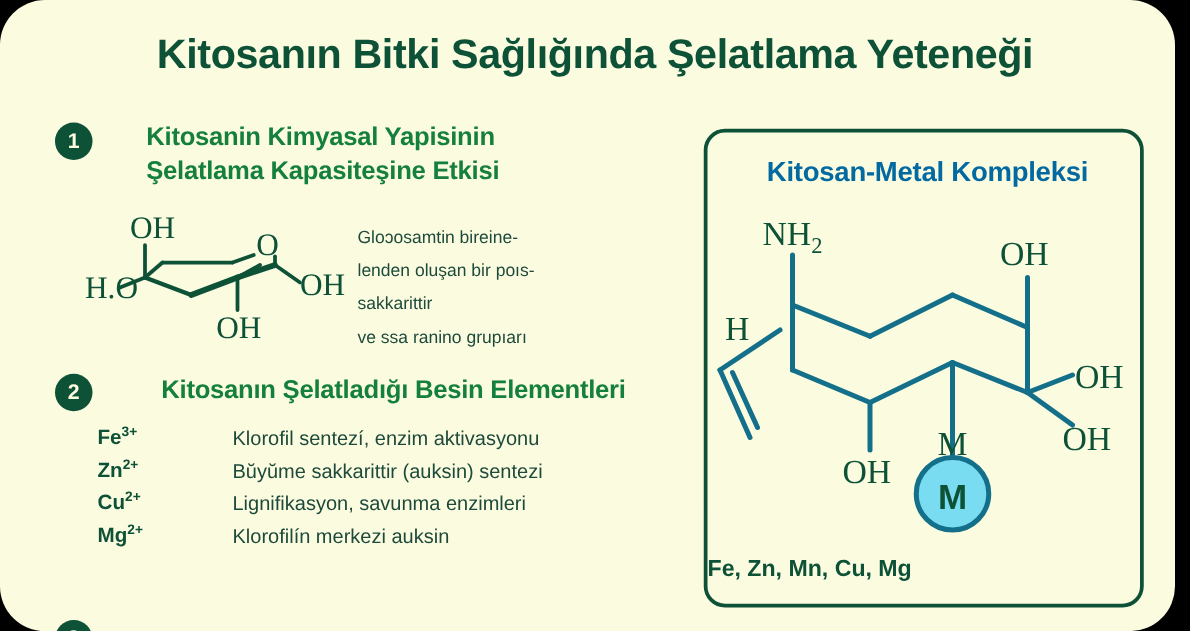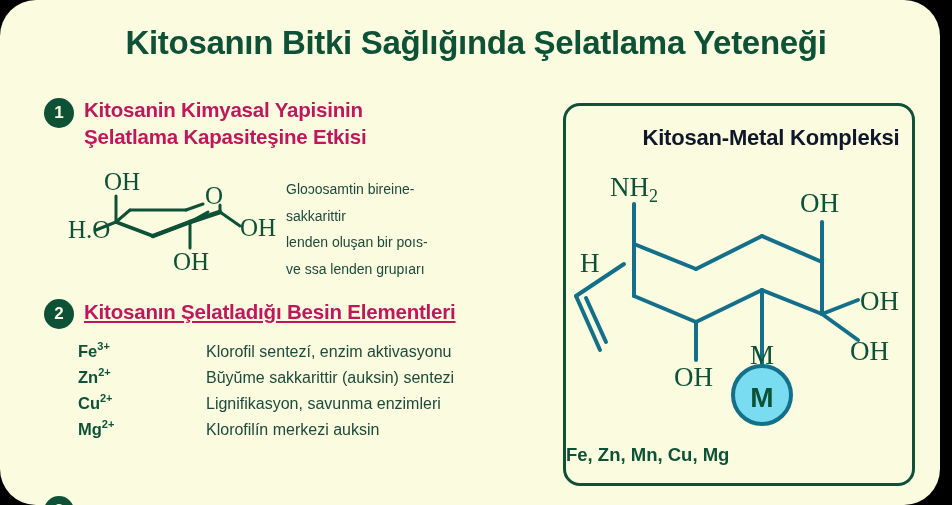--- a/index.html
+++ b/index.html
@@ -5,44 +5,44 @@
   html,body{margin:0;padding:0;background:#000;}
   body{width:952px;height:505px;overflow:hidden;font-family:"Liberation Sans",sans-serif;}
   #page{position:relative;width:940px;height:505px;background:#fbfbe0;border-radius:36px;overflow:hidden;}
 
   #title{position:absolute;left:0;top:24px;width:952px;text-align:center;
     font-size:33px;font-weight:bold;color:#0d5137;letter-spacing:-0.3px;}
 
   .badge{position:absolute;width:30px;height:30px;border-radius:50%;background:#0d5137;
     color:#fbfbe0;font-size:17px;font-weight:bold;display:flex;align-items:center;justify-content:center;}
 
-  .sec-head{position:absolute;color:#be185d;font-size:20.5px;font-weight:bold;line-height:27px;letter-spacing:-0.2px;}
+  .sec-head{position:absolute;color:#15803d;font-size:20.5px;font-weight:bold;line-height:27px;letter-spacing:-0.2px;margin-left:33px;}
 
   #sec1-badge{left:44px;top:98px;}
   #sec1-head{left:84px;top:96px;width:420px;}
   #sec2-badge{left:44px;top:299px;}
-  #sec2-head{left:84px;top:298px;width:470px;text-decoration:underline;}
+  #sec2-head{left:96px;top:298px;width:470px;}
   #sec3-badge{left:44px;top:496px;}
 
   #para{position:absolute;left:286px;top:176px;width:270px;color:#1d4a3a;
     font-size:14px;line-height:26.5px;}
   #para div{white-space:nowrap;}
 
   #mol1{position:absolute;left:68px;top:160px;}
 
   #elements{position:absolute;left:78px;top:340px;width:470px;}
-  .erow{display:flex;align-items:baseline;margin-bottom:5.5px;gap:20px;}
+  .erow{display:flex;align-items:baseline;margin-bottom:5.5px;}
   .esym{width:62px;color:#0d5137;font-size:16.5px;font-weight:bold;flex:none;}
   .esym sup{font-size:11px;}
   .edesc{color:#1d4a3a;font-size:16px;margin-left:46px;}
 
   #card{position:absolute;left:563px;top:103px;width:352px;height:383px;
     border:3px solid #0d5137;border-radius:17px;background:#fbfbe0;box-sizing:border-box;}
   #card-title{position:absolute;left:0;top:19px;width:352px;text-align:center;
-    color:#0f172a;font-size:22px;font-weight:bold;letter-spacing:-0.2px;padding-left:29px;}
+    color:#0369a1;font-size:22px;font-weight:bold;letter-spacing:-0.2px;}
   #mol2{position:absolute;left:0;top:58px;}
   #card-foot{position:absolute;left:0;top:338px;width:352px;text-align:left;
     color:#0d5137;font-size:18.5px;font-weight:bold;}
 
   .lbl-g{font-family:"Liberation Serif",serif;fill:#0d5137;font-size:25px;}
   .lbl-t{font-family:"Liberation Serif",serif;fill:#0d5137;font-size:27px;}
   .lbl-t-sub{font-family:"Liberation Serif",serif;fill:#0d5137;font-size:18px;}
 </style>
 </head>
 <body>
@@ -75,23 +75,23 @@
     </g>
     <text class="lbl-g" x="36" y="30">OH</text>
     <text class="lbl-g" x="0" y="78">H.O</text>
     <text class="lbl-g" x="137" y="44">O</text>
     <text class="lbl-g" x="172" y="76">OH</text>
     <text class="lbl-g" x="105" y="110">OH</text>
   </svg>
 
   <div id="para">
     <div>Gloɔosamtin bireine-</div>
+    <div>lenden oluşan bir poıs-</div>
     <div>sakkarittir</div>
-    <div>lenden oluşan bir poıs-</div>
-    <div>ve ssa lenden grupıarı</div>
+    <div>ve ssa ranino grupıarı</div>
   </div>
 
   <div class="badge" id="sec2-badge">2</div>
   <div class="sec-head" id="sec2-head">Kitosanın Şelatladığı Besin Elementleri</div>
 
   <div id="elements">
     <div class="erow">
       <div class="esym"><span>Fe</span><sup>3+</sup></div>
       <div class="edesc">Klorofil sentezí, enzim aktivasyonu</div>
     </div>

